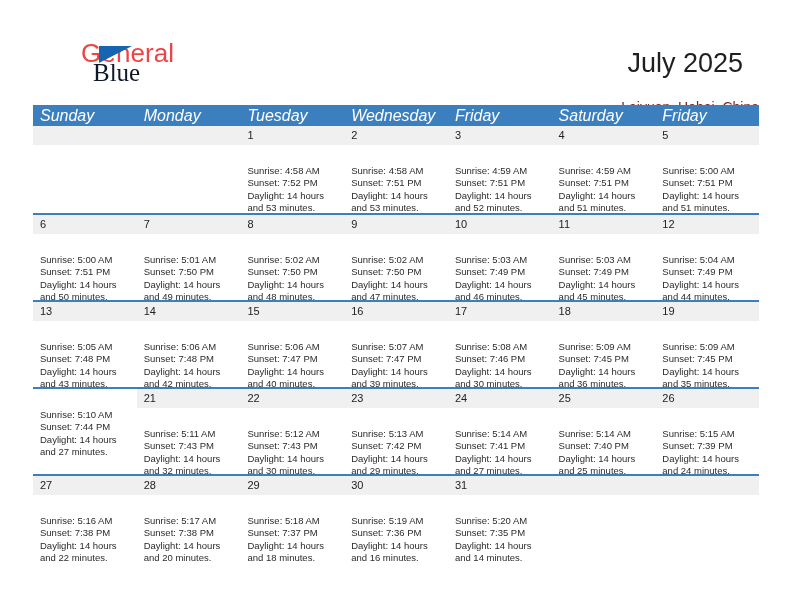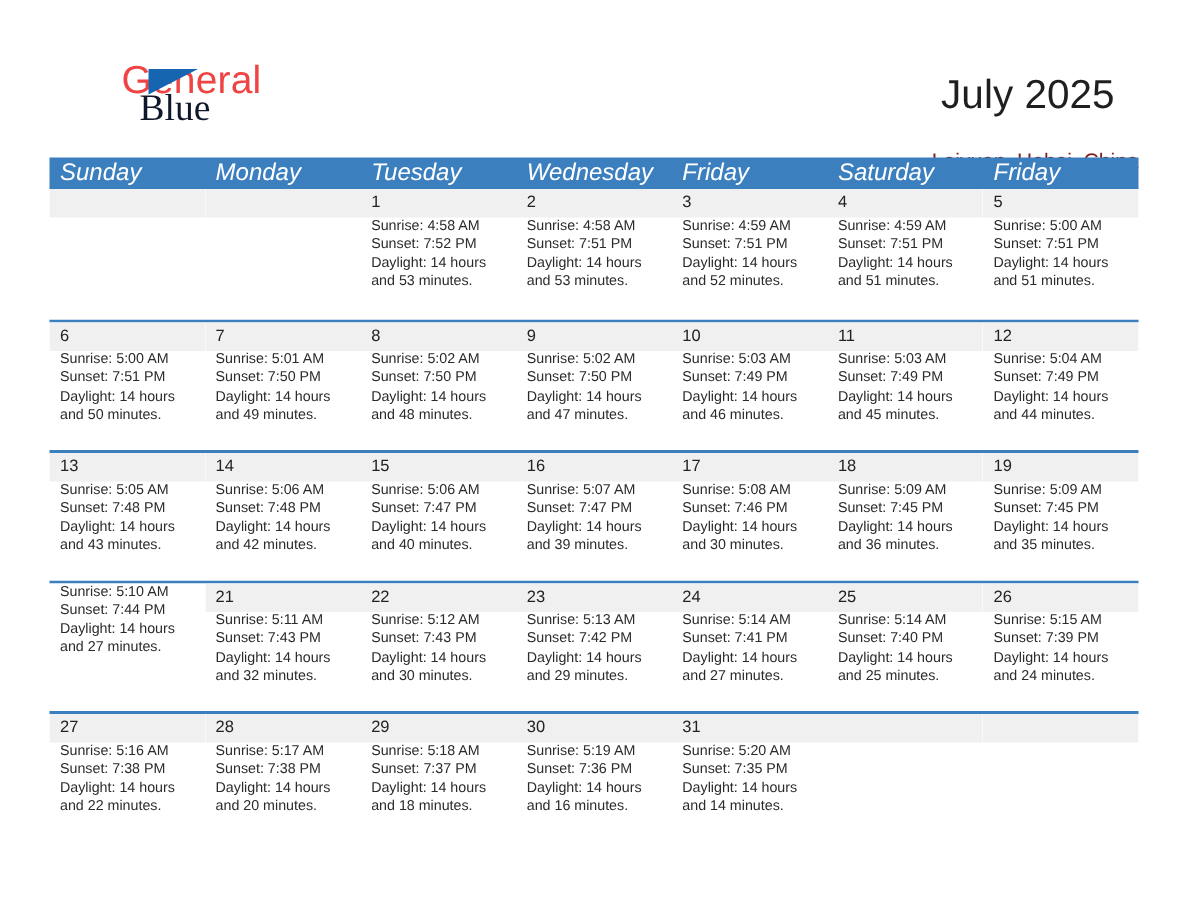--- a/index.html
+++ b/index.html
@@ -139,21 +139,21 @@
     padding-left: 7px;
     font-size: 11px;
     line-height: 19px;
     color: #222222;
   }
   .day-cell.empty .day-number {
     background: #f0f0f0;
   }
 
   .day-body {
-    padding: 0 6px 0 7px;
+    padding: 20px 6px 0 7px;
     font-size: 9.5px;
     line-height: 12.4px;
     color: #2b2b2b;
   }
   .day-body div {
     white-space: nowrap;
   }
 </style>
 </head>
 <body>

